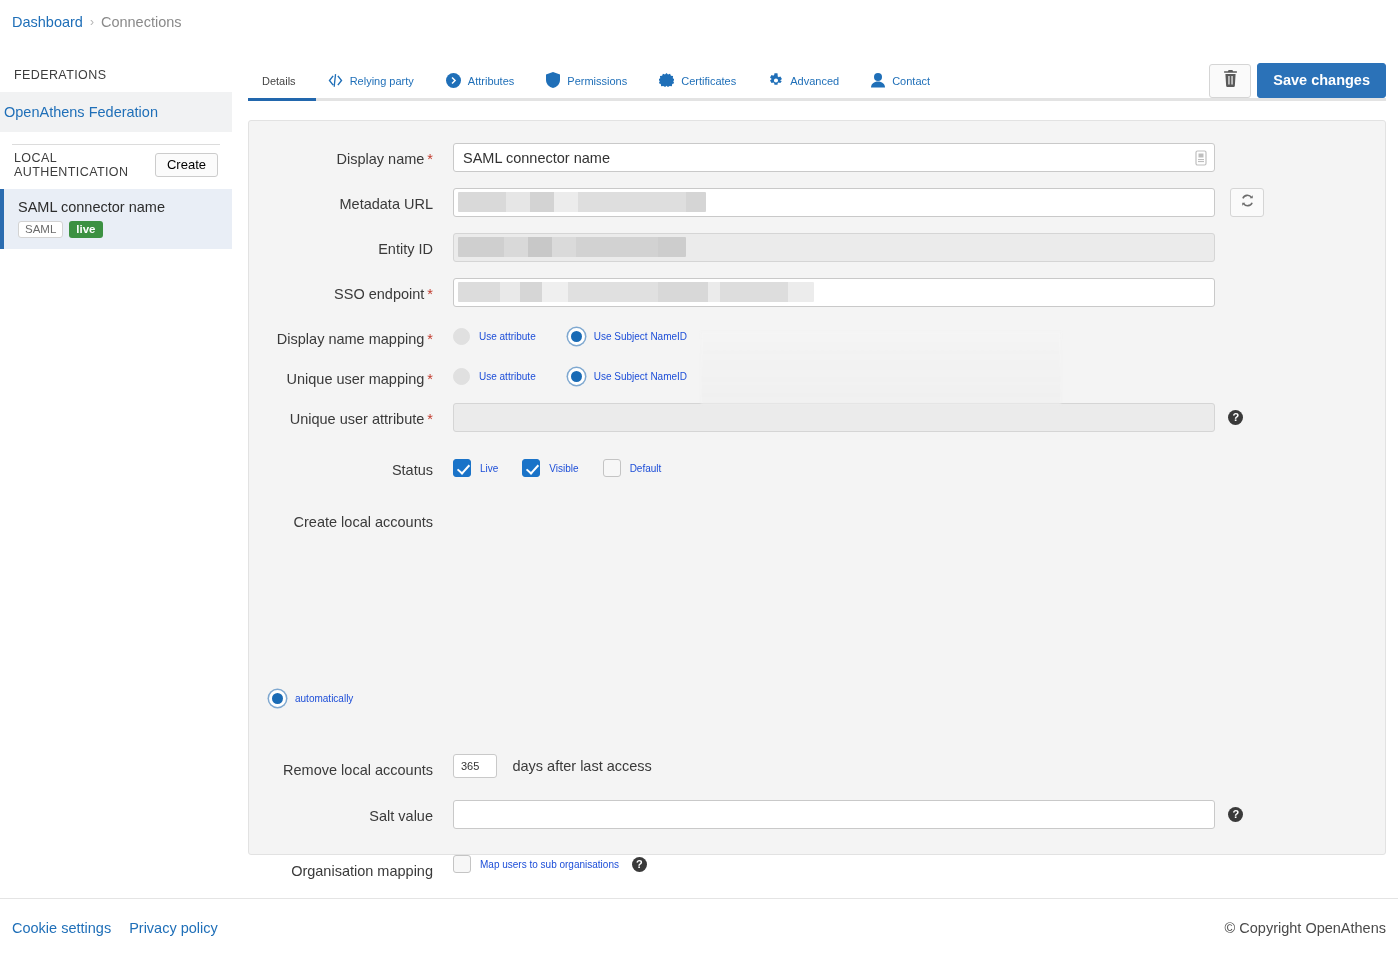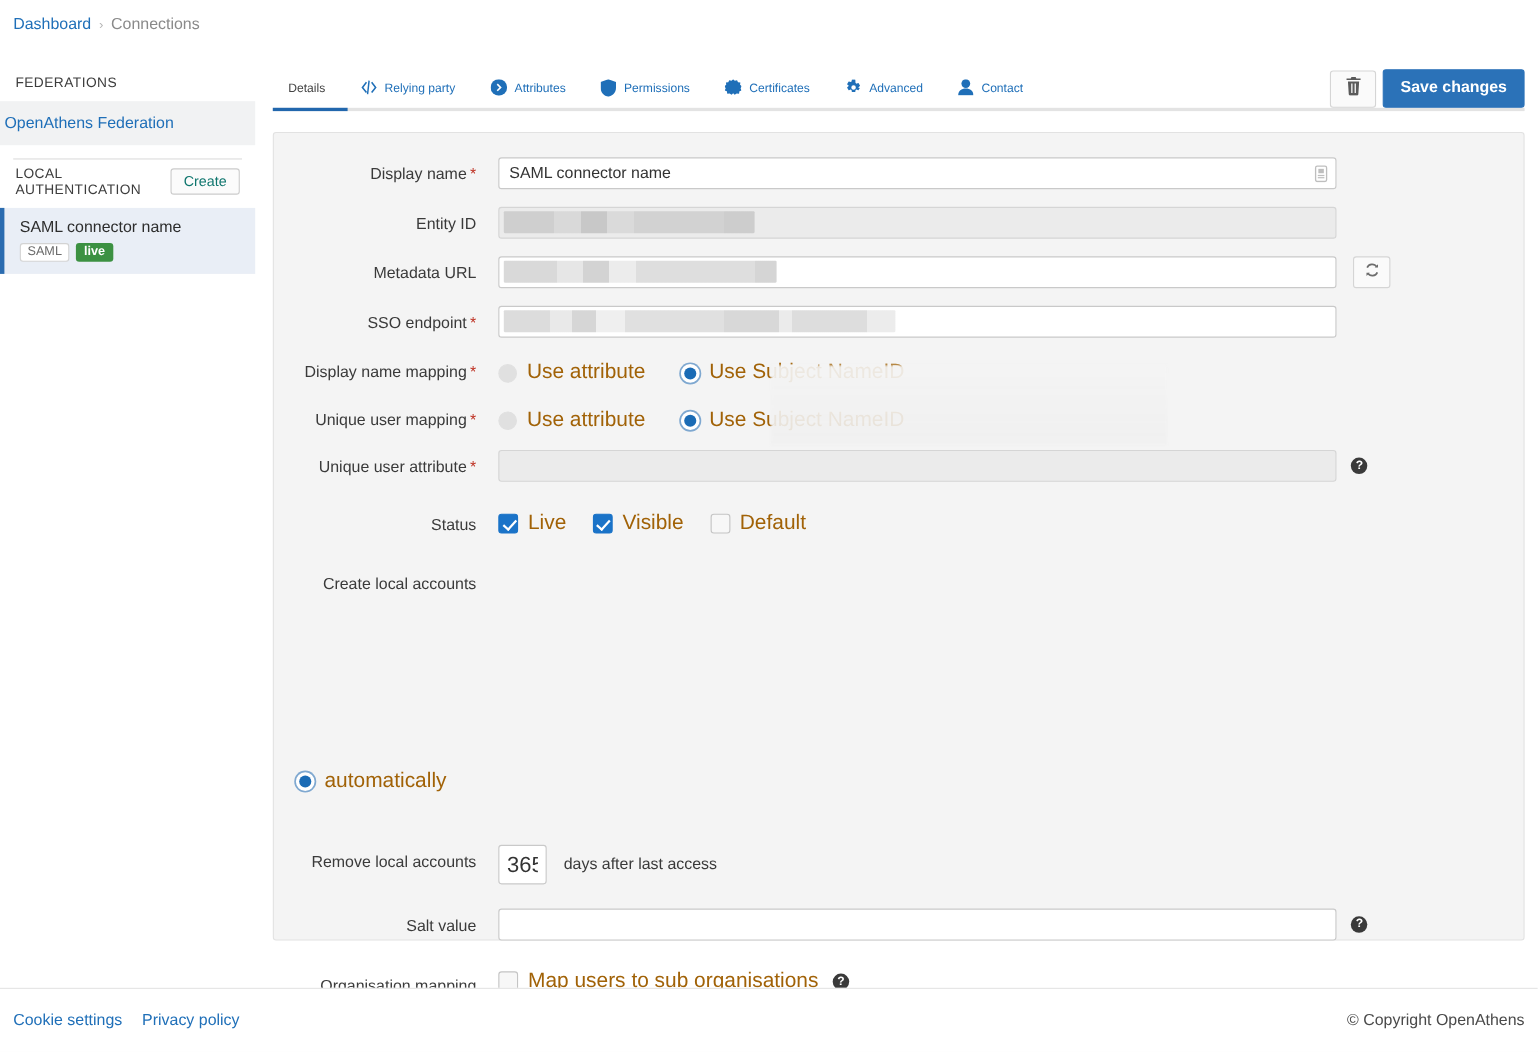--- a/index.html
+++ b/index.html
@@ -27,21 +27,21 @@
   .side-heading {
     font-size: 12.5px; letter-spacing: .4px; color: #3d3d3d;
     padding: 6px 14px 10px 14px; font-weight: 400;
   }
   .side-heading-row {
     display: flex; align-items: center; justify-content: space-between;
     padding: 6px 14px 10px 14px;
   }
   .side-heading-row .side-heading { padding: 0; }
   .create-btn {
-    font-size: 13px; color: #0f766e; background: #fbfbfb;
+    font-size: 13px; color: #000000; background: #fbfbfb;
     border: 1px solid #ccc; border-radius: 3px;
     padding: 3px 11px; cursor: pointer; line-height: 1.3;
     font-family: "Liberation Sans", sans-serif;
   }
 
   .fed-item {
     background: #f1f2f3; border-left: 3px solid transparent;
     padding: 12px 1px; font-size: 14.5px; color: #1f6fb8;
     cursor: pointer;
   }
@@ -158,21 +158,21 @@
     border-radius: 1px; pointer-events: none;
   }
   .blur-overlay {
     position: absolute; left: 452px; top: 211px;
     width: 360px; height: 72px;
     background: linear-gradient(180deg, rgba(244,244,244,.92), rgba(240,240,240,.9));
     filter: blur(1px); pointer-events: none;
   }
   .opt-group { display: flex; align-items: center; gap: 32px; padding-top: 5px; }
   .opt { display: flex; align-items: center; gap: 9px; cursor: pointer; }
-  .opt-label { font-size: 19px; color: #a16207; }
+  .opt-label { font-size: 10px; color: #1d4ed8; }
 
   .radio {
     width: 17px; height: 17px; border-radius: 50%;
     background: #e0e0e0; border: 1px solid #e0e0e0;
     display: inline-block; flex: 0 0 auto; cursor: pointer;
   }
   .radio.checked {
     background: #ffffff; border: 2px solid #ffffff;
     box-shadow: 0 0 0 1.5px #7fa8d0;
     position: relative;
@@ -188,23 +188,23 @@
     display: inline-block; flex: 0 0 auto; cursor: pointer; position: relative;
   }
   .cbox.checked { background: #1a73c8; border-color: #1a73c8; }
   .cbox.checked::after {
     content: ""; position: absolute; left: 5.5px; top: 2px;
     width: 5px; height: 10px; border: solid #fff;
     border-width: 0 2.4px 2.4px 0; transform: rotate(42deg);
   }
 
   .days-inp {
-    width: 44px; height: 36px; background: #fff;
+    width: 44px; height: 24px; background: #fff;
     border: 1px solid #c9c9c9; border-radius: 3px;
-    font-size: 20px; color: #333; padding: 3px 7px;
+    font-size: 11px; color: #333; padding: 3px 7px;
     font-family: "Liberation Sans", sans-serif; outline: none;
     vertical-align: middle;
   }
   .inline-text { font-size: 14.5px; color: #3a3a3a; margin-left: 11px; vertical-align: middle; }
 
   
   .footer {
     position: absolute; left: 0; bottom: 0; width: 1398px; height: 58px;
     border-top: 1px solid #e4e4e4; background: #fff;
     display: flex; align-items: center; justify-content: space-between;
@@ -325,32 +325,20 @@
           <span class="inp-wrap">
             <input class="inp" type="text" value="SAML connector name" style="">
             <span class="inp-suffix-icon">
               <svg width="14" height="16" viewBox="0 0 14 16">
                   <rect x="2" y="1" width="10" height="14" rx="1.5" fill="none" stroke="#8a8a8a" stroke-width="1.2"></rect>
                   <rect x="4.5" y="3.5" width="5" height="4" fill="#8a8a8a"></rect>
                   <rect x="4" y="9" width="6" height="1.1" fill="#8a8a8a"></rect>
                   <rect x="4" y="11" width="6" height="1.1" fill="#8a8a8a"></rect>
                 </svg>
             </span>
-          </span>
-        </div>
-      </div>
-
-      <div class="row">
-        <div class="lbl">
-          <span>Entity ID</span>
-        </div>
-        <div class="ctl">
-          <span class="inp-wrap">
-            <input class="inp disabled" type="text" disabled="" value="" style="">
-            <span class="redact" style="width:228px;background:linear-gradient(90deg,#cfcfcf 0 46px,#d9d9d9 46px 70px,#c8c8c8 70px 94px,#dadada 94px 118px,#d2d2d2 118px 200px,#cdcdcd 200px 228px);"></span>
           </span>
         </div>
       </div>
 
       <div class="row">
         <div class="lbl">
           <span>Metadata URL</span>
         </div>
         <div class="ctl">
           <span class="inp-wrap">
@@ -363,20 +351,32 @@
                   <path d="M2.3 5.4A6 6 0 0 1 13 4.6l-1.3.8a4.5 4.5 0 0 0-7.9.6zM13.7 10.6A6 6 0 0 1 3 11.4l1.3-.8a4.5 4.5 0 0 0 7.9-.6z" fill="#6d6d6d"></path>
                   <path d="M13.6 2.3v3.2h-3.2zM2.4 13.7v-3.2h3.2z" fill="#6d6d6d"></path>
                 </svg>
             </span>
           </span>
         </div>
       </div>
 
       <div class="row">
         <div class="lbl">
+          <span>Entity ID</span>
+        </div>
+        <div class="ctl">
+          <span class="inp-wrap">
+            <input class="inp disabled" type="text" disabled="" value="" style="">
+            <span class="redact" style="width:228px;background:linear-gradient(90deg,#cfcfcf 0 46px,#d9d9d9 46px 70px,#c8c8c8 70px 94px,#dadada 94px 118px,#d2d2d2 118px 200px,#cdcdcd 200px 228px);"></span>
+          </span>
+        </div>
+      </div>
+
+      <div class="row">
+        <div class="lbl">
           <span>SSO endpoint</span><span class="req">*</span>
         </div>
         <div class="ctl">
           <span class="inp-wrap">
             <input class="inp" type="text" value="" style="">
             <span class="redact" style="width:356px;background:linear-gradient(90deg,#dcdcdc 0 42px,#e9e9e9 42px 62px,#d6d6d6 62px 84px,#efefef 84px 110px,#e0e0e0 110px 200px,#d8d8d8 200px 250px,#ebebeb 250px 262px,#dddddd 262px 330px,#ececec 330px 356px);"></span>
           </span>
         </div>
       </div>
 
@@ -420,21 +420,21 @@
       <div class="row" style="margin-bottom:22px;">
         <div class="lbl">
           <span>Unique user attribute</span><span class="req">*</span>
         </div>
         <div class="ctl">
           <input class="inp disabled" type="text" disabled="" value="" style="">
           <span class="help-icon">?</span>
         </div>
       </div>
 
-      <div class="row" style="margin-bottom:28px;align-items:center;">
+      <div class="row" style="margin-bottom:28px;">
         <div class="lbl">
           <span>Status</span>
         </div>
         <div class="ctl">
           <div class="opt-group" style="gap:24px;">
             <label class="opt">
               <span class="cbox checked"></span>
               <span class="opt-label">Live</span>
             </label>
             <label class="opt">

